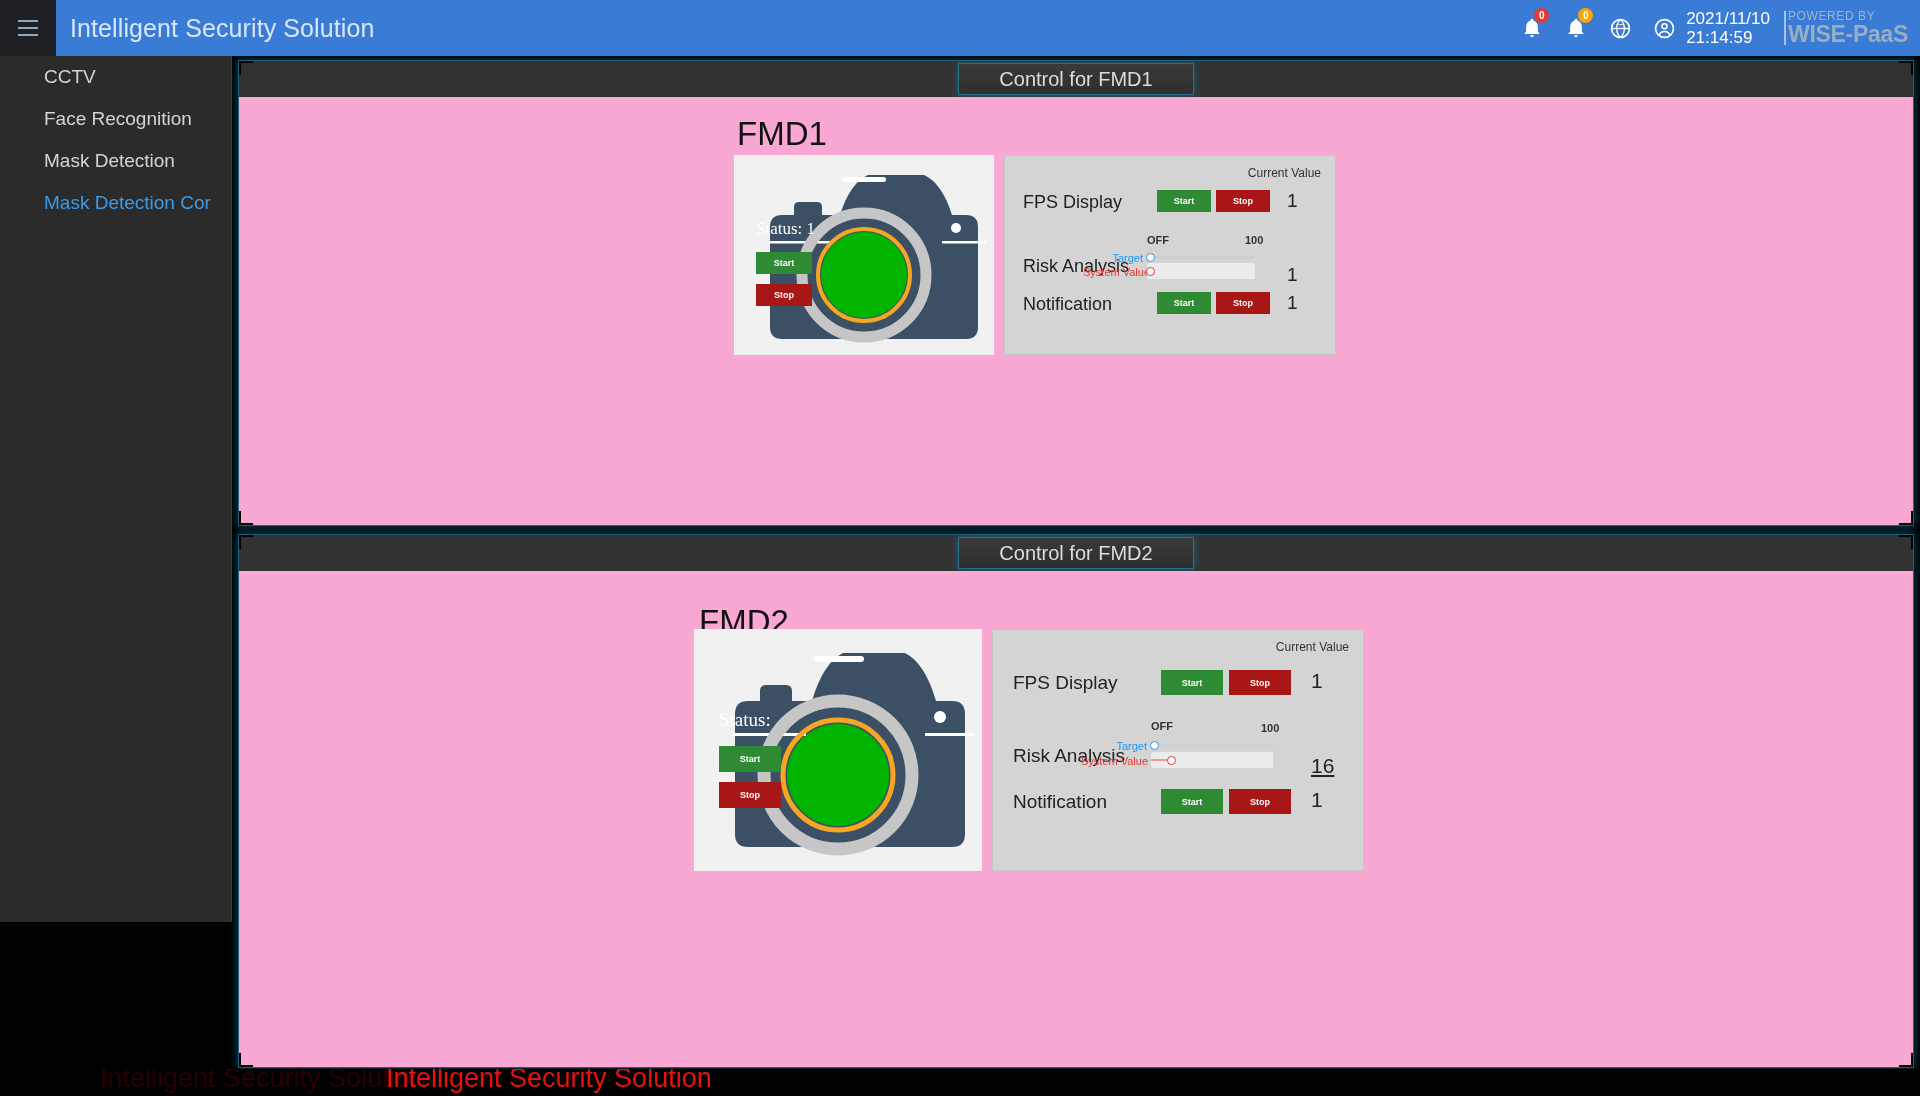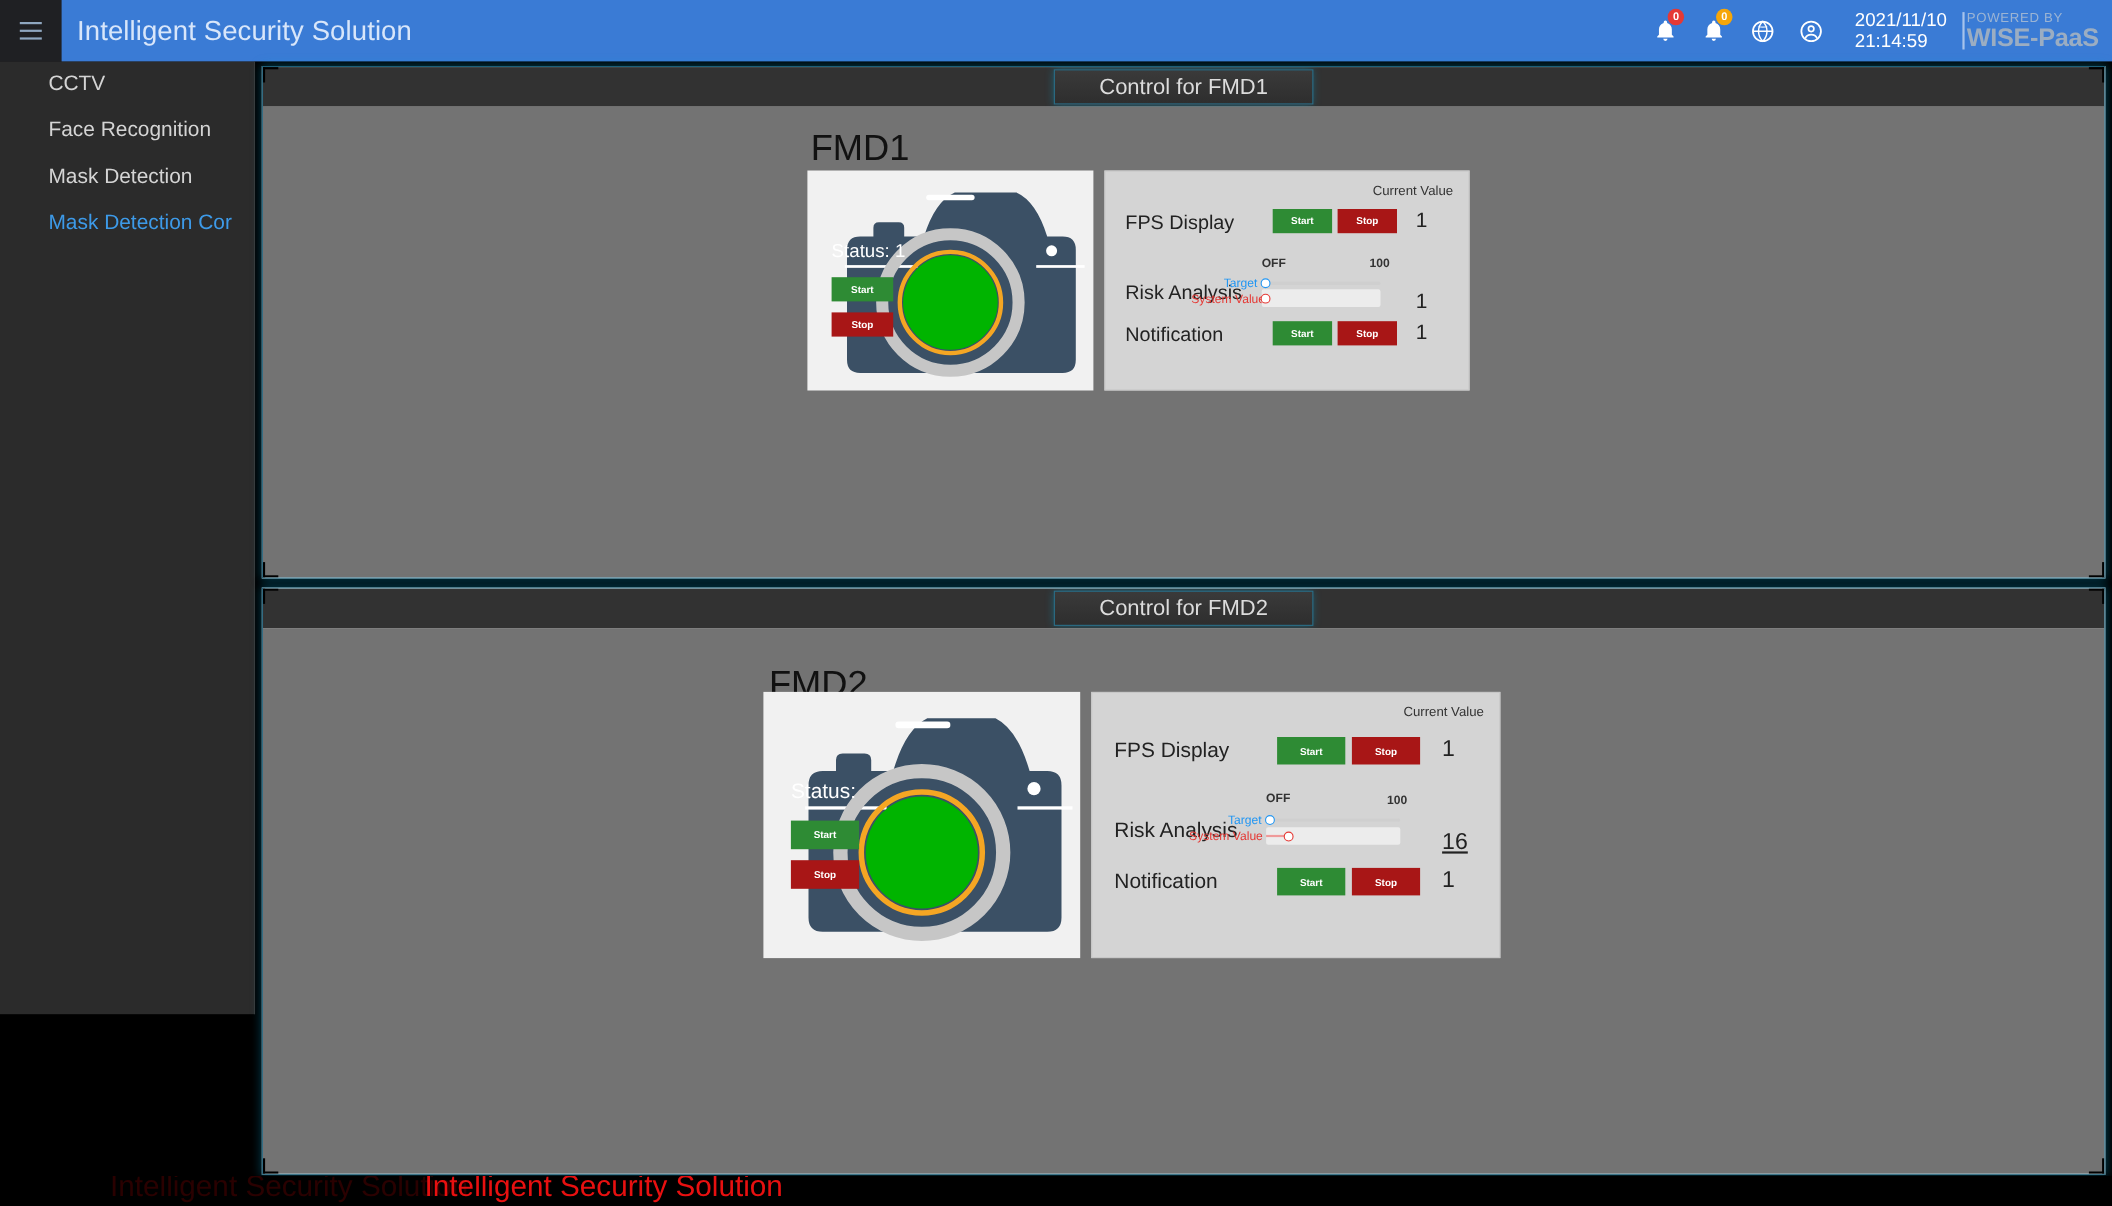--- a/index.html
+++ b/index.html
@@ -48,21 +48,21 @@
     position: absolute; top: 8px; right: 5px;
     min-width: 15px; height: 15px; border-radius: 50%;
     font-size: 10px; font-weight: 700; color: #fff;
     display: flex; align-items: center; justify-content: center;
     line-height: 1;
   }
   .badge.red { background: #e53935; }
   .badge.orange { background: #f6a609; }
   .datetime {
     color: #fff; font-size: 17px; line-height: 19px;
-    text-align: left; margin-left: 18px; margin-right: 14px;
+    text-align: left; margin-right: 14px;
     font-weight: 400;
   }
   .divider-v {
     width: 2px; height: 34px; background: rgba(255,255,255,.55);
   }
   .powered {
     margin-left: 2px; margin-right: 12px; line-height: 1;
   }
   .powered .pb {
     display: block; color: #9bb4d4; font-size: 12px;
@@ -121,36 +121,36 @@
   }
   .panel-title {
     color: #dcdcdc; font-size: 20px; font-weight: 400;
     padding: 5px 40px;
     border: 1px solid #2a6f89;
     background: linear-gradient(#3a3a3a, #2e2e2e);
     box-shadow: 0 0 8px rgba(0,170,220,.4);
     line-height: 1; white-space: nowrap;
   }
   .panel-body {
-    background: #737373; position: relative; padding-left: 36px;
+    background: #f9a8d4; position: relative; padding-left: 36px;
   }
   .panel-heading {
     font-size: 33px; color: #111; font-weight: 400;
     padding-left: 0; line-height: 1;
     position: absolute;
   }
 
   
   .camera-card {
     position: absolute; background: #f1f1f1;
   }
   .cam-svg { position: absolute; left: 0; top: 0; }
   .cam-status {
     position: absolute; color: #fff; font-size: 17px;
-    font-family: Liberation Sans, sans-serif; white-space: nowrap;
+    font-family: Liberation Serif, serif; white-space: nowrap;
   }
   .cam-btn {
     position: absolute; color: #fff; font-size: 9px; font-weight: 700;
     display: flex; align-items: center; justify-content: center;
     cursor: pointer; border: none;
     font-family: "Liberation Sans", sans-serif;
   }
   .cam-btn.start { background: #2e8b34; }
   .cam-btn.stop  { background: #a81616; }
 

